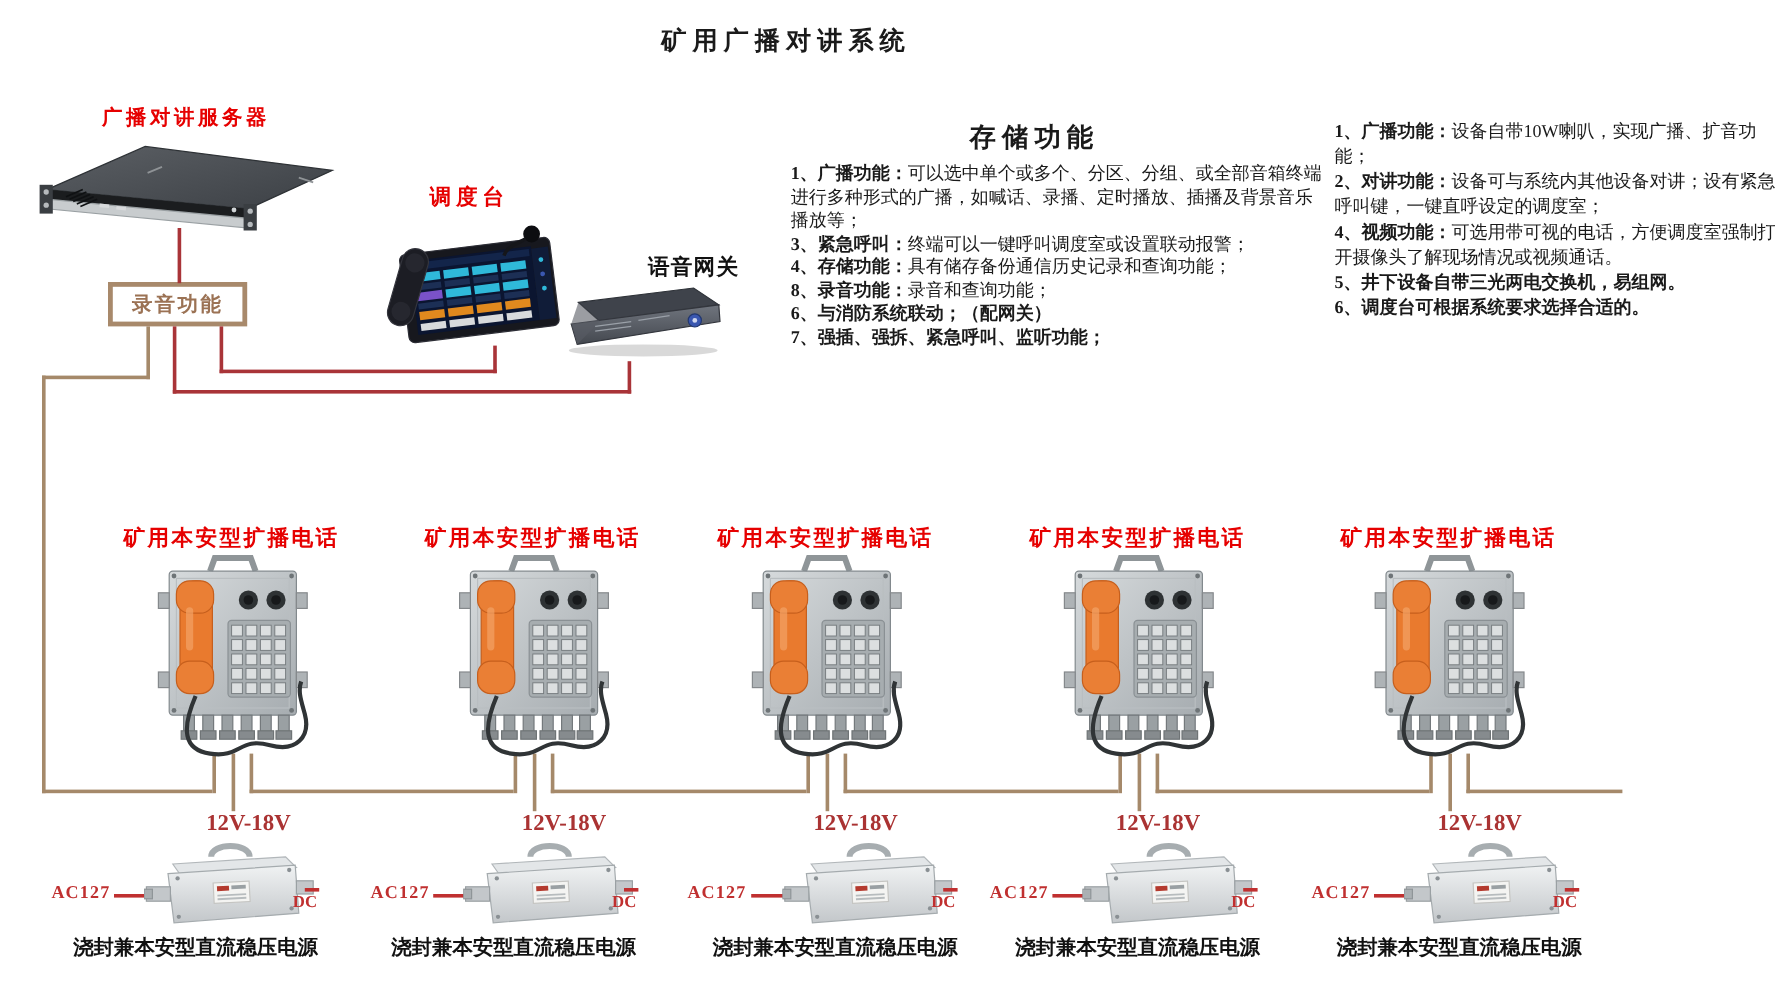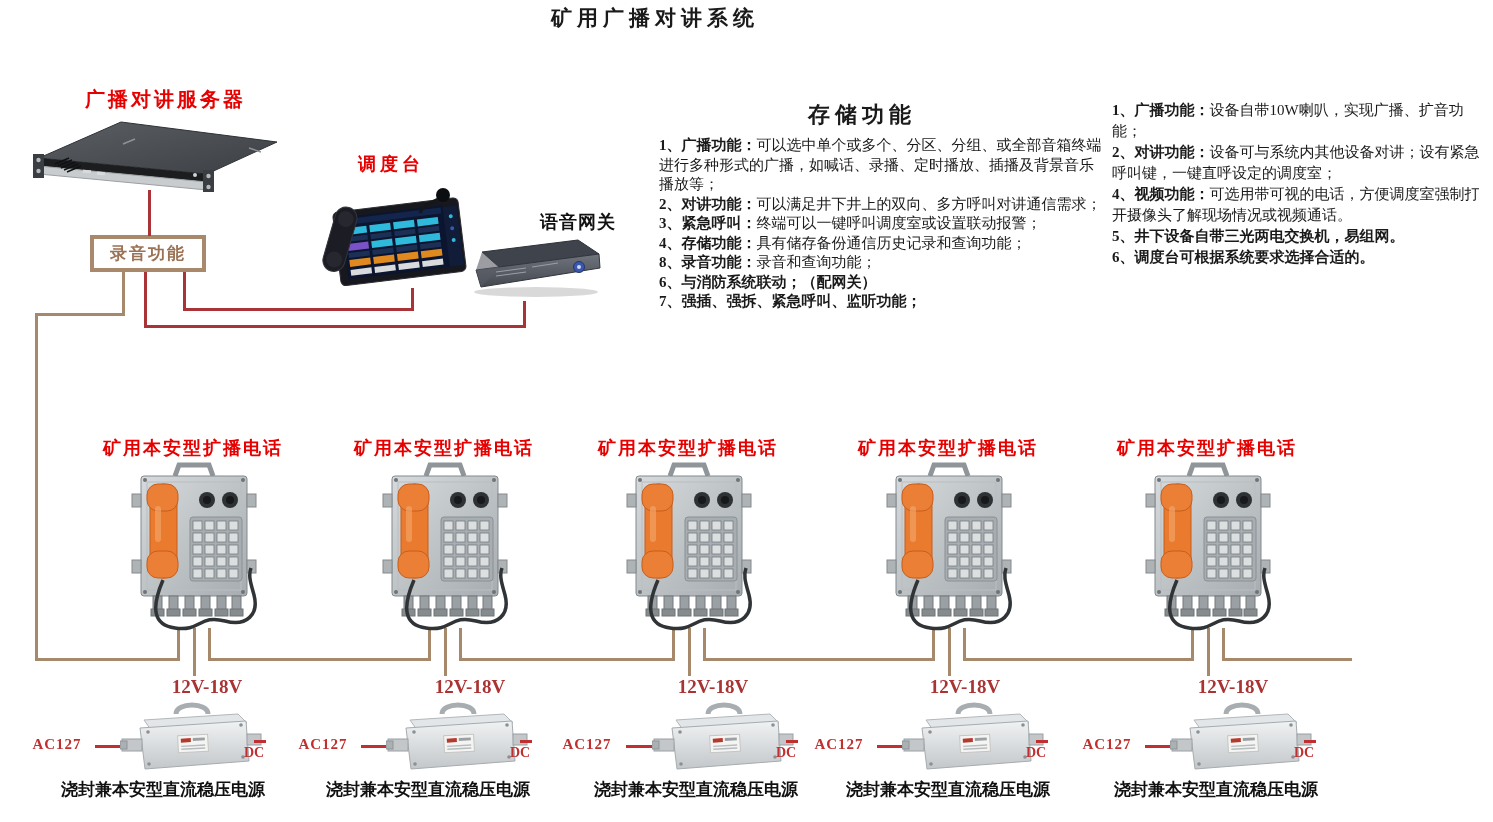--- a/index.html
+++ b/index.html
@@ -5,21 +5,21 @@
   html,body{margin:0;padding:0;background:#ffffff;}
   #canvas{position:relative;width:1493px;height:822px;background:#ffffff;overflow:hidden;
           font-family:"Liberation Serif","DejaVu Serif",serif;color:#1a1a1a;}
   .t{position:absolute;font-family:"Liberation Serif","DejaVu Serif",serif;}
   .red{color:#e60000;font-weight:700;}
   .blk{color:#111;font-weight:700;}
   .ln{position:absolute;background:#a5896a;}
   .rl{position:absolute;background:#a93438;}
   .acl{position:absolute;background:#c03030;}
   .ctr{text-align:center;}
-  .rt{text-align:center;}
+  .rt{text-align:right;}
   .fhead{font-size:22px;font-weight:700;letter-spacing:5px;text-align:center;margin:0 0 6px 0;}
   .flist{font-size:15px;}
   .sys .fitem{line-height:19.5px;margin-left:39px;}
   .dev .fitem{line-height:21px;}
   .fitem b{font-weight:700;}
   .switchbox{position:absolute;left:90px;top:235px;width:108px;height:29px;border:4px solid #a8896b;
              color:#9b7254;font-weight:700;font-size:17px;line-height:29px;text-align:center;letter-spacing:2px;}
 </style>
 </head>
 <body>
@@ -126,23 +126,23 @@
         <g fill="#8a9094">
           <circle cx="28" cy="34" r="1.8"></circle>
             <circle cx="121" cy="27" r="1.8"></circle>
             <circle cx="29" cy="66" r="1.8"></circle>
             <circle cx="123" cy="59" r="1.8"></circle>
         </g>
       </g>
     </defs>
   </svg>
 
-  <div class="t ctr" style="left:430px;top:4px;width:450px;font-size:21px;font-weight:700;letter-spacing:5px;">矿用广播对讲系统</div>
-
-  <div class="t red" style="left:85px;top:86px;font-size:20px;letter-spacing:3px;">广播对讲服务器</div>
+  <div class="t ctr" style="left:430px;top:20px;width:450px;font-size:21px;font-weight:700;letter-spacing:5px;">矿用广播对讲系统</div>
+
+  <div class="t red" style="left:85px;top:86px;font-size:17px;letter-spacing:3px;">广播对讲服务器</div>
   <svg style="position:absolute;left:25px;top:108px;" width="255" height="84" viewBox="0 0 255 84">
     <polygon points="14,50 96,14 252,34 182,66" fill="url(#srvTop)" stroke="#2e3236"></polygon>
     <polygon points="14,50 182,66 182,74 14,58" fill="#1b1d1f"></polygon>
     <polygon points="14,58 182,74 182,82 14,66" fill="#c8ccce" stroke="#9aa0a3"></polygon>
     <rect x="8" y="46" width="11" height="24" fill="#3a3e42"></rect>
     <circle cx="13.5" cy="52" r="2.2" fill="#b6babd"></circle>
       <circle cx="13.5" cy="63" r="2.2" fill="#b6babd"></circle>
     <rect x="178" y="62" width="11" height="24" fill="#3a3e42"></rect>
     <circle cx="183.5" cy="68" r="2.2" fill="#b6babd"></circle>
       <circle cx="183.5" cy="79" r="2.2" fill="#b6babd"></circle>
@@ -253,21 +253,20 @@
   <div class="ln" style="left:948px;top:628px;width:3px;height:48px;"></div>
   <div class="ln" style="left:963px;top:628px;width:3px;height:33px;"></div>
   <div class="ln" style="left:1191px;top:628px;width:3px;height:33px;"></div>
   <div class="ln" style="left:1207px;top:628px;width:3px;height:48px;"></div>
   <div class="ln" style="left:1222px;top:628px;width:3px;height:33px;"></div>
 
   <div class="t sys" style="left:620px;top:100px;width:484px;">
     <div class="fhead">存储功能</div>
     <div class="flist">
       <div class="fitem"><b>1、广播功能：</b><span>可以选中单个或多个、分区、分组、或全部音箱终端进行多种形式的广播，如喊话、录播、定时播放、插播及背景音乐播放等；</span></div>
-      <div class="fitem"><b>2、对讲功能：</b><span>可以满足井下井上的双向、多方呼叫对讲通信需求；</span></div>
       <div class="fitem"><b>3、紧急呼叫：</b><span>终端可以一键呼叫调度室或设置联动报警；</span></div>
       <div class="fitem"><b>4、存储功能：</b><span>具有储存备份通信历史记录和查询功能；</span></div>
       <div class="fitem"><b>8、录音功能：</b><span>录音和查询功能；</span></div>
       <div class="fitem"><b>6、与消防系统联动；（配网关）</b><span></span></div>
       <div class="fitem"><b>7、强插、强拆、紧急呼叫、监听功能；</b><span></span></div>
     </div>
   </div>
 
   <div class="t dev" style="left:1112px;top:100px;width:375px;">
     <div class="flist">

